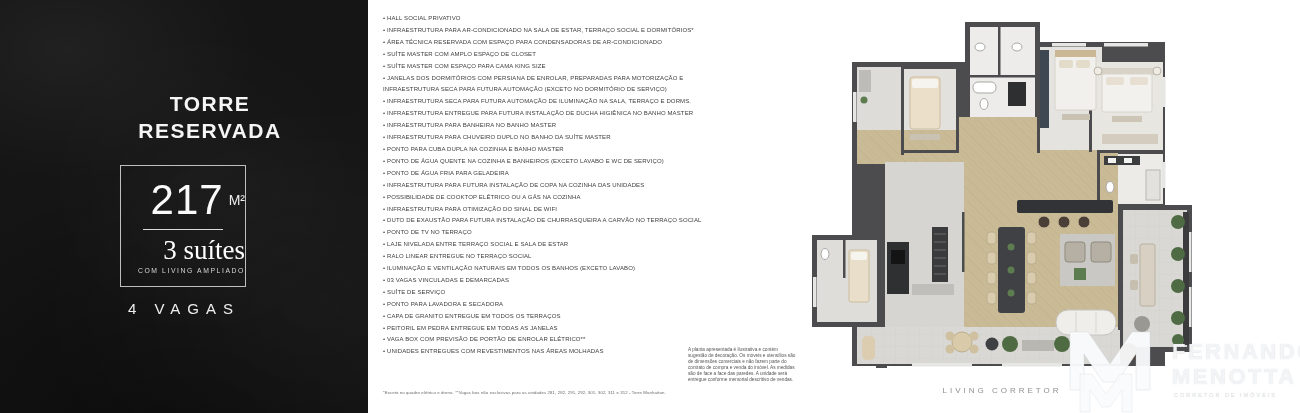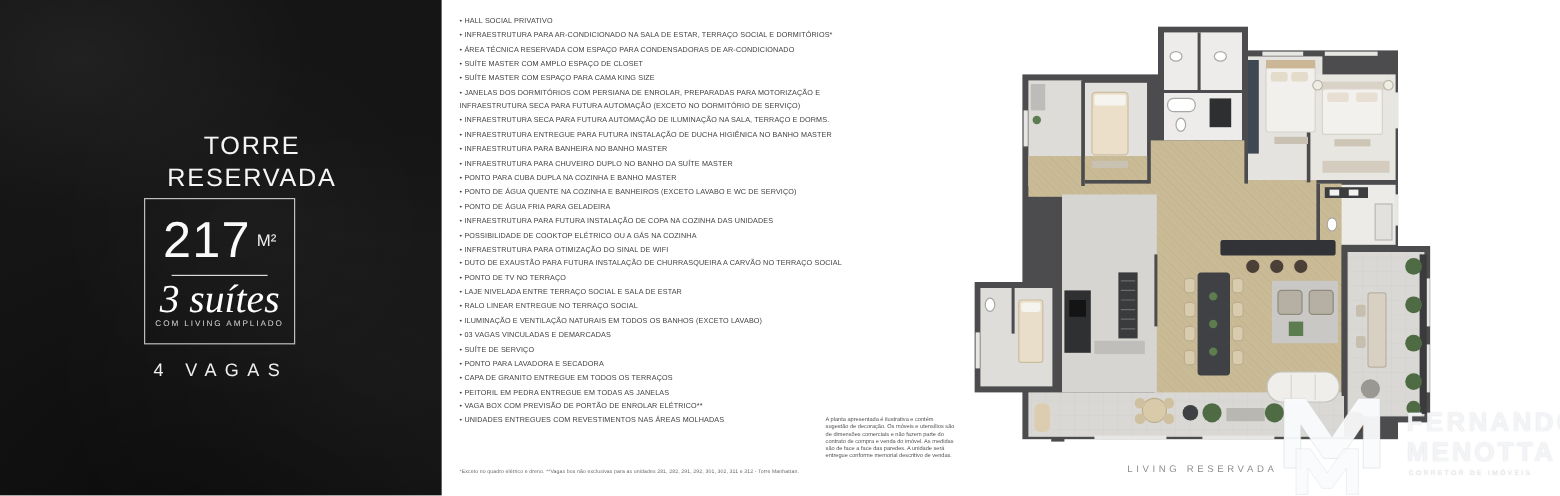--- a/index.html
+++ b/index.html
@@ -8,29 +8,29 @@
   .page{position:relative;width:1300px;height:413px;background:#ffffff;}
 
   
   .panel{position:absolute;left:0;top:0;width:368px;height:413px;
     background:
       radial-gradient(ellipse 320px 220px at 18% 12%, rgba(255,255,255,.05), transparent 60%),
       radial-gradient(ellipse 420px 320px at 85% 75%, rgba(255,255,255,.035), transparent 65%),
       radial-gradient(ellipse 260px 260px at 55% 45%, rgba(255,255,255,.025), transparent 60%),
       radial-gradient(ellipse 500px 400px at 50% 110%, rgba(0,0,0,.5), transparent 70%),
       #151515;}
-  .tower-title{position:absolute;left:0;top:108px;width:420px;text-align:center;
-    color:#f5f5f5;font-weight:normal;font-size:21px;line-height:27px;letter-spacing:1.5px;}
+  .tower-title{position:absolute;left:0;top:90px;width:420px;text-align:center;
+    color:#f5f5f5;font-weight:bold;font-size:21px;line-height:27px;letter-spacing:1.5px;}
   .spec-box{position:absolute;left:120px;top:165px;width:126px;height:122px;
-    border:1px solid rgba(255,255,255,.72);box-sizing:border-box;text-align:center;}
+    border:1px solid rgba(255,255,255,.72);box-sizing:border-box;text-align:right;}
   .area-row{margin-top:13px;color:#fafafa;}
   .area-value{font-size:42px;font-weight:300;letter-spacing:1px;line-height:42px;vertical-align:middle;}
   .area-unit{font-size:14px;color:#ededed;margin-left:5px;vertical-align:middle;}
   .spec-divider{width:80px;height:0;border-top:1px solid #d9d9d9;margin:8px auto 6px auto;}
-  .suites{font-family:"Liberation Serif",serif;font-style:italic;font-size:33px;
+  .suites{font-family:"Liberation Serif",serif;font-size:27px;
     color:#ffffff;line-height:28px;}
   .suites-sub{font-size:6.8px;letter-spacing:1.6px;color:#d8d8d8;margin-top:3px;}
   .vagas{position:absolute;left:0;top:300px;width:368px;text-align:center;
     color:#efefef;font-size:15px;letter-spacing:7px;}
 
   
   .features{position:absolute;left:383px;top:13px;width:352px;}
   .feature{font-size:6px;line-height:11.9px;color:#3d3d3d;letter-spacing:.12px;}
   .feature::before{content:"• ";}
   .footnote{position:absolute;left:383px;top:390px;width:360px;
@@ -278,21 +278,21 @@
         <circle cx="366" cy="264" r="7" fill="#4e6b44"></circle>
         <circle cx="366" cy="296" r="7" fill="#4e6b44"></circle>
         <circle cx="366" cy="318" r="6" fill="#4e6b44"></circle>
         <rect x="328" y="222" width="15" height="62" rx="2" fill="#d8d0c2" stroke="#b9b1a2"></rect>
         <rect x="318" y="232" width="8" height="10" rx="2" fill="#c6beae"></rect>
         <rect x="318" y="258" width="8" height="10" rx="2" fill="#c6beae"></rect>
         <circle cx="330" cy="302" r="8" fill="#9a9893"></circle>
       </g>
     </svg>
   </div>
-  <div class="plan-caption">LIVING RESERVADA</div>
+  <div class="plan-caption">LIVING CORRETOR</div>
 
   <div class="logo">
     <svg class="logo-mark" width="100" height="85" viewBox="0 0 100 85">
       <g fill="rgba(250,251,252,0.95)" stroke="rgba(200,204,209,0.55)" stroke-width="0.6">
         <path d="M2 62 L2 4 L20 4 L42 36 L64 4 L82 4 L82 62 L68 62 L68 26 L49 54 L35 54 L16 26 L16 62 Z"></path>
       </g>
       <g fill="rgba(248,249,251,0.75)" stroke="rgba(205,209,214,0.5)" stroke-width="0.5">
         <path d="M12 84 L12 46 L24 46 L38 66 L52 46 L64 46 L64 84 L54 84 L54 62 L42 79 L34 79 L22 62 L22 84 Z"></path>
       </g>
     </svg>

